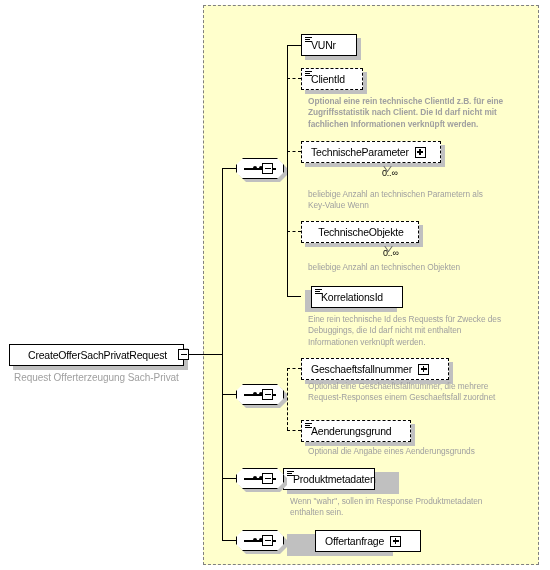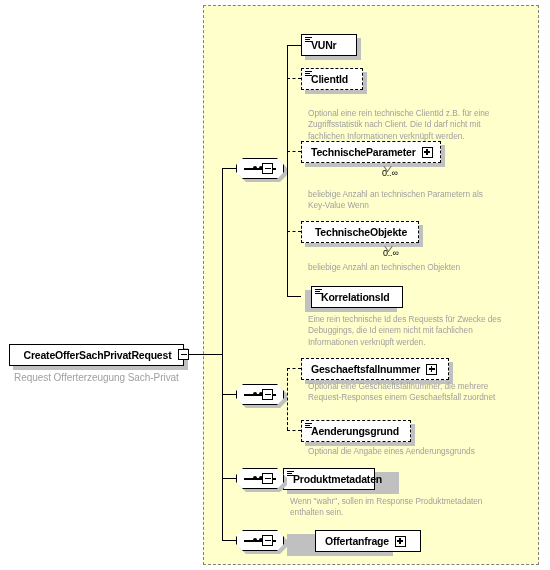--- a/index.html
+++ b/index.html
@@ -38,21 +38,21 @@
     box-sizing:border-box;
     background:#ffffff;
     height:22px;
     display:flex;
     align-items:center;
     padding:0 7px 0 9px;
     white-space:nowrap;
   }
   .node .lbl{
     font-size:10.5px;
-    font-weight:bold;
+    font-weight:normal;
     color:#000000;
     letter-spacing:-0.2px;
     line-height:1;
   }
   .node.solid{border:1.5px solid #000000;}
   .node.dashed{border:1.5px dashed #000000;}
 
   
   .shadow{
     position:absolute;
@@ -232,21 +232,21 @@
   <div class="dln h" style="left:287px;top:78px;width:14px;"></div>
   <div class="shadow" style="left:305px;top:72px;width:62px;height:22px;"></div>
   <div class="node dashed" style="left:301px;top:68px;width:62px;">
     <span class="glyph">
         <i></i>
         <i></i>
         <i></i>
       </span>
     <span class="lbl">ClientId</span>
   </div>
-  <div class="anno" style="left:308px;top:108px;width:225px;">Optional eine rein technische ClientId z.B. für eine
+  <div class="anno" style="left:308px;top:96px;width:225px;font-weight:bold;">Optional eine rein technische ClientId z.B. für eine
 Zugriffsstatistik nach Client. Die Id darf nicht mit
 fachlichen Informationen verknüpft werden.</div>
 
   <div class="dln h" style="left:287px;top:151px;width:14px;"></div>
   <div class="shadow" style="left:305px;top:145px;width:140px;height:22px;"></div>
   <div class="node dashed" style="left:301px;top:141px;width:140px;">
     <span class="lbl">TechnischeParameter</span>
     <span class="inbox plus"></span>
   </div>
   <div class="chev" style="left:384px;top:163px;"></div>
@@ -267,21 +267,21 @@
   <div class="shadow" style="left:305px;top:290px;width:92px;height:22px;"></div>
   <div class="node solid" style="left:311px;top:286px;width:92px;">
     <span class="glyph">
         <i></i>
         <i></i>
         <i></i>
       </span>
     <span class="lbl">KorrelationsId</span>
   </div>
   <div class="anno" style="left:308px;top:314px;width:225px;">Eine rein technische Id des Requests für Zwecke des
-Debuggings, die Id einem nicht mit fachlichen
+Debuggings, die Id darf nicht mit enthalten
 Informationen verknüpft werden.</div>
 
   <div class="ln h" style="left:222px;top:394px;width:14px;"></div>
   <div class="seq" style="left:236px;top:384px;">
     <div class="octshadow"></div>
     <div class="oct"></div>
     <div class="bar"></div>
     <div class="dot d1"></div>
       <div class="dot d2"></div>
       <div class="dot d3"></div>

